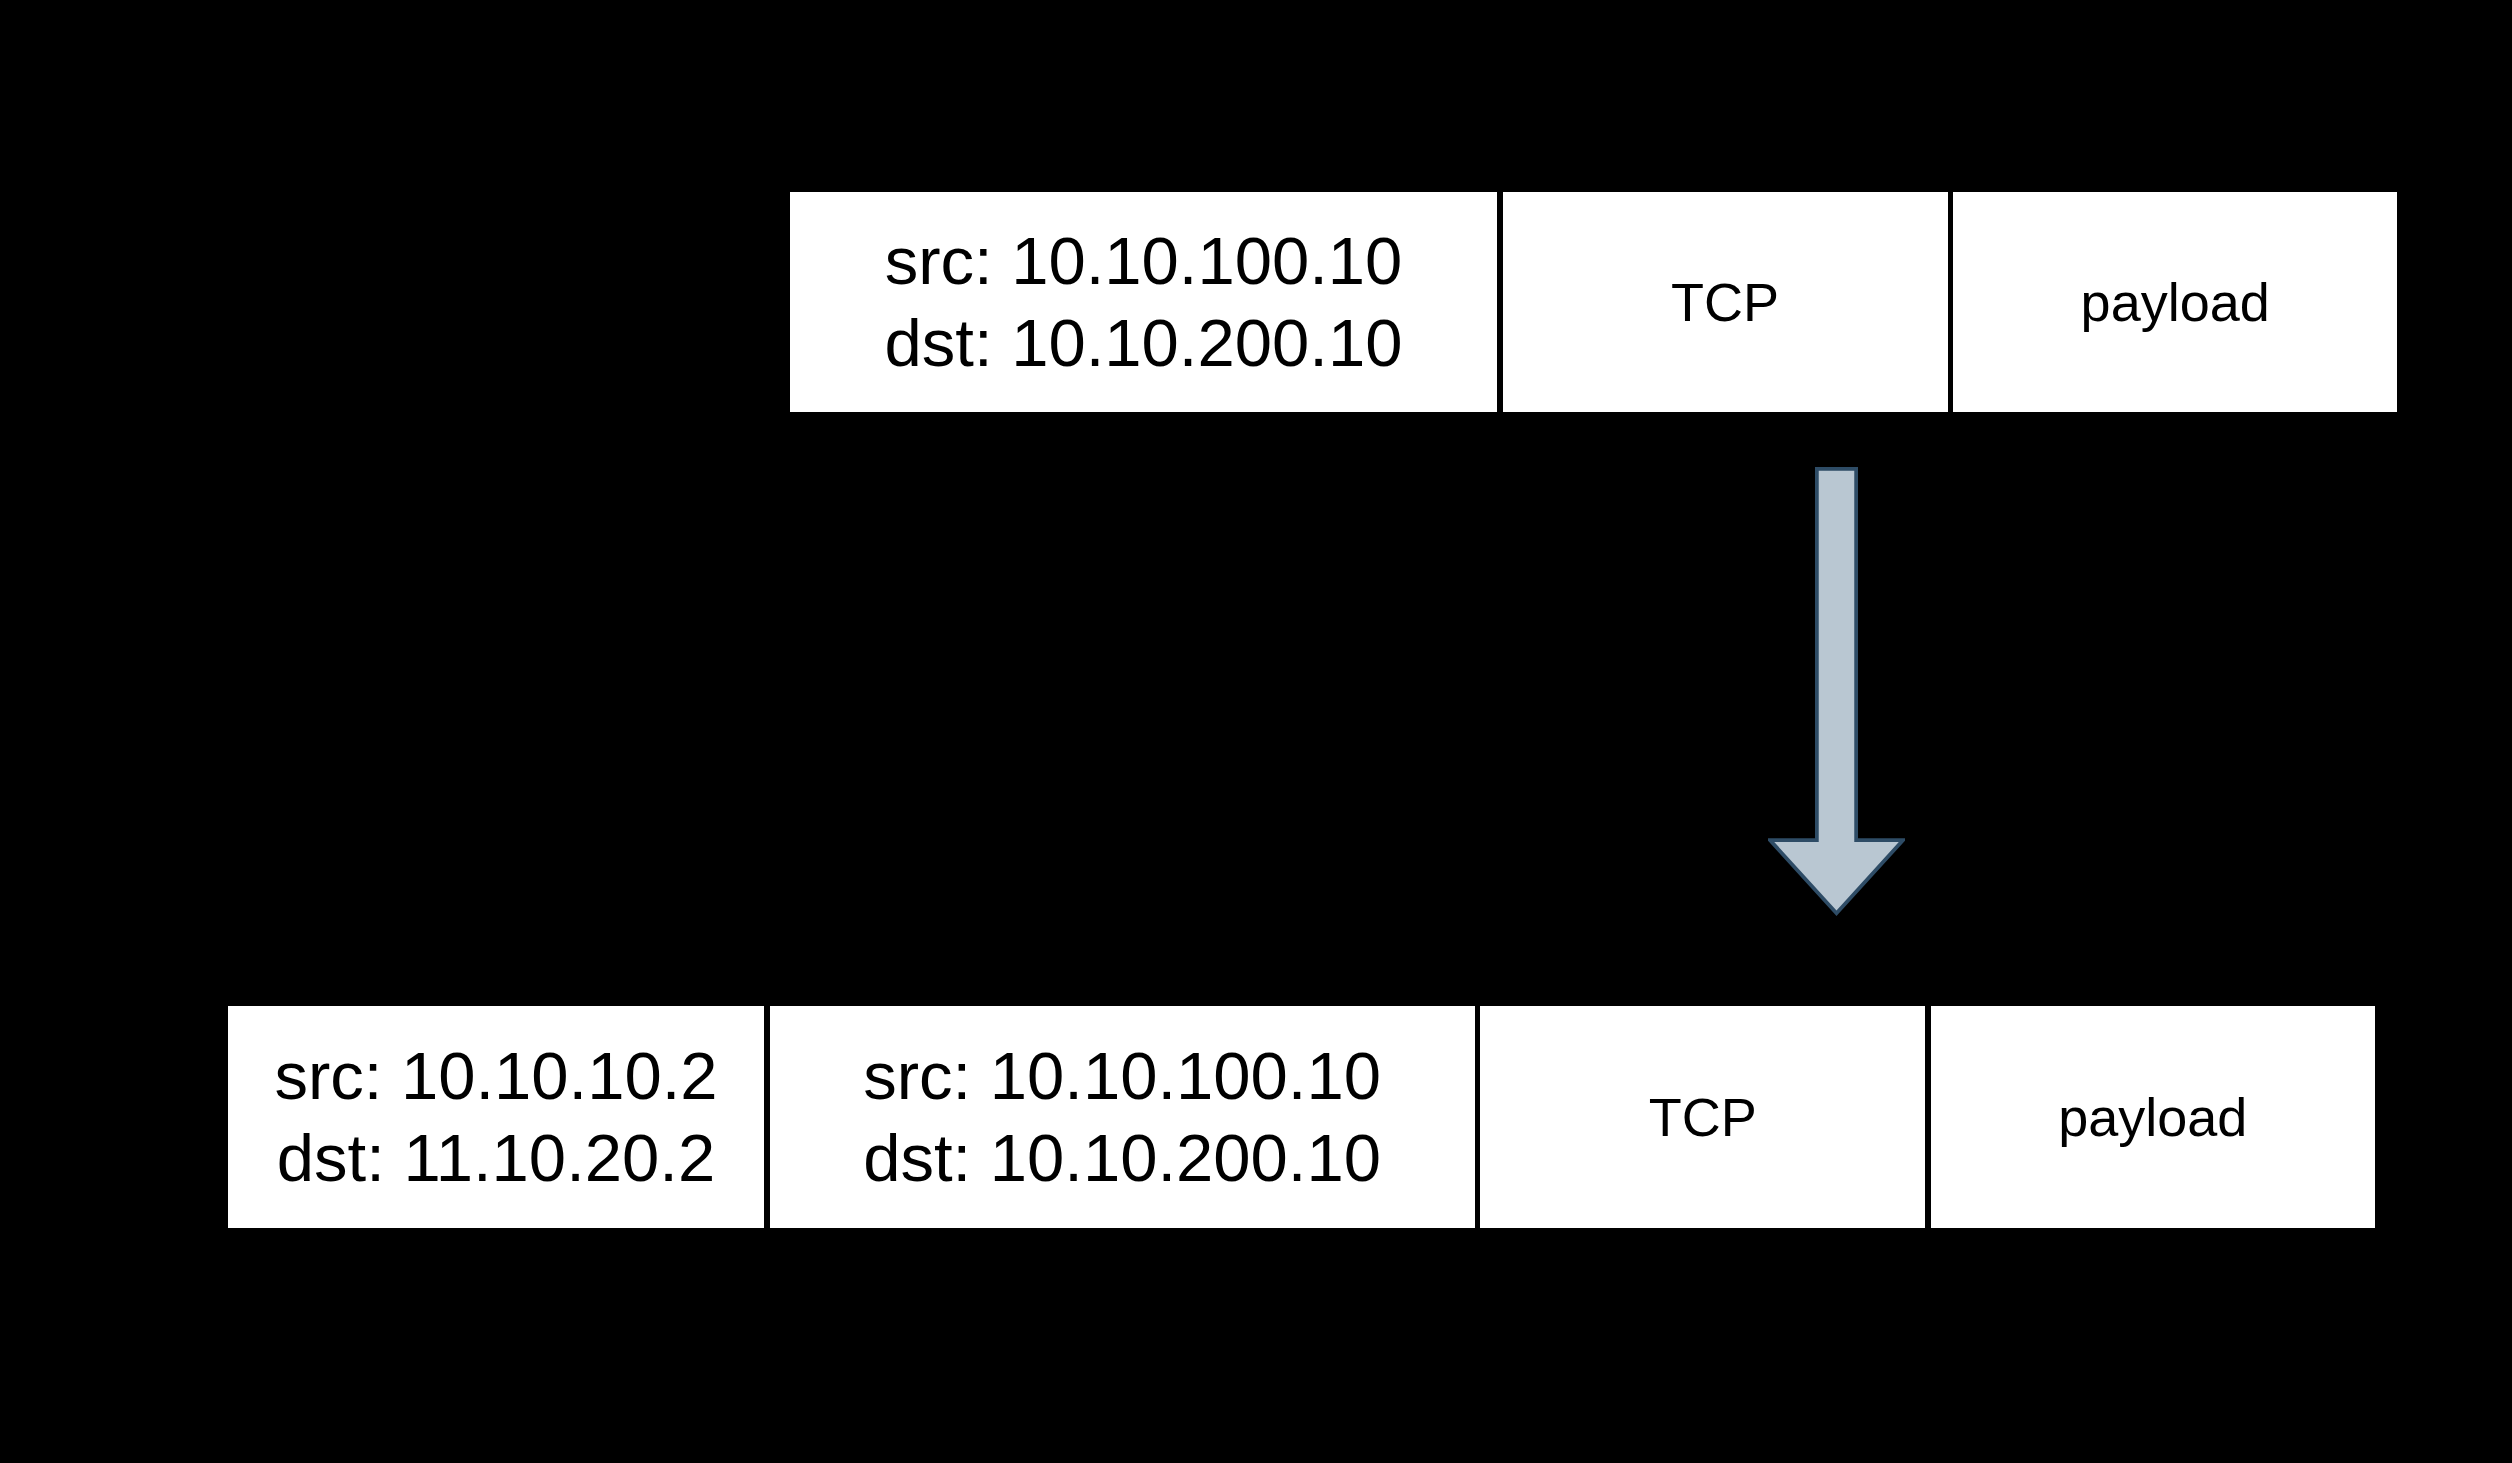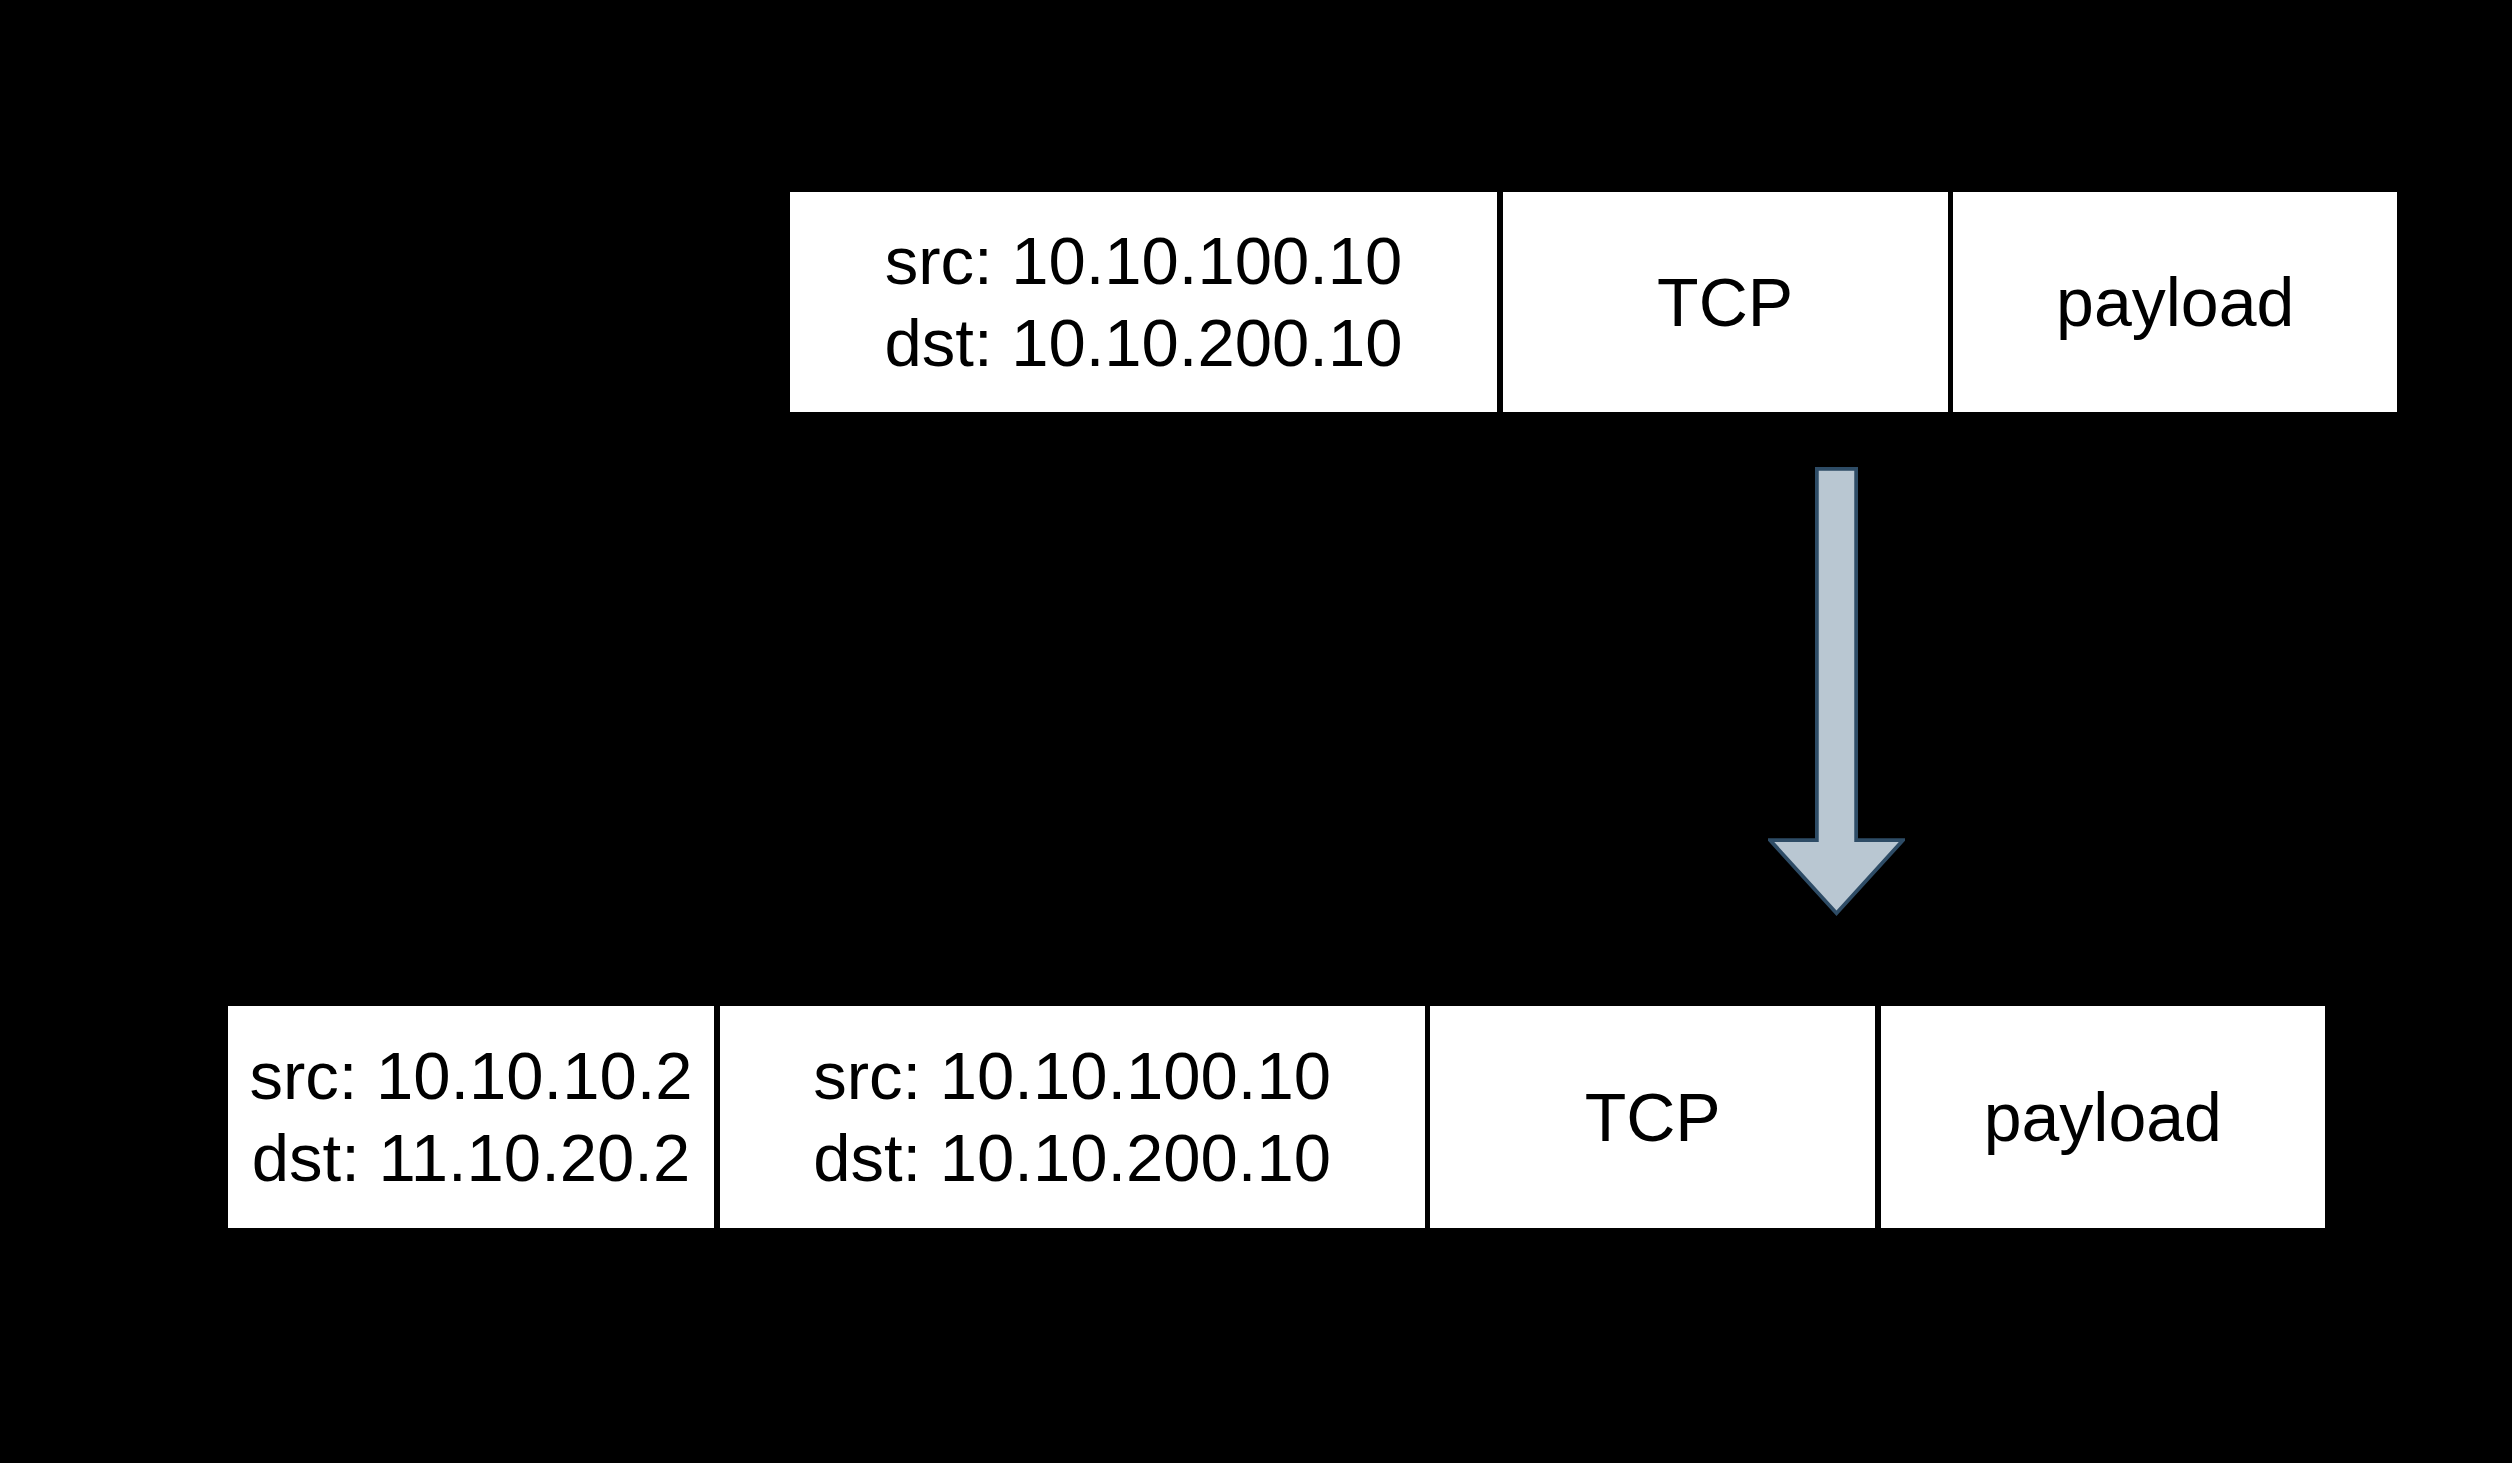--- a/index.html
+++ b/index.html
@@ -28,38 +28,38 @@
     justify-content: center;
     box-sizing: border-box;
   }
   .cell .line {
     font-size: 67px;
     line-height: 82px;
     white-space: pre;
     text-align: right;
   }
   .cell .single {
-    font-size: 68px;
+    font-size: 54px;
     line-height: 82px;
     white-space: pre;
   }
   #top-row {
     left: 790px;
     top: 192px;
     height: 220px;
   }
   #top-row .c1 { width: 707px; }
   #top-row .c2 { width: 445px; }
   #top-row .c3 { width: 444px; }
   #bottom-row {
     left: 228px;
     top: 1006px;
     height: 222px;
   }
-  #bottom-row .c1 { width: 486px; }
+  #bottom-row .c1 { width: 536px; }
   #bottom-row .c2 { width: 705px; }
   #bottom-row .c3 { width: 445px; }
   #bottom-row .c4 { width: 444px; }
   #arrow-wrap {
     position: absolute;
     left: 1768px;
     top: 467px;
     width: 137px;
     height: 449px;
   }

